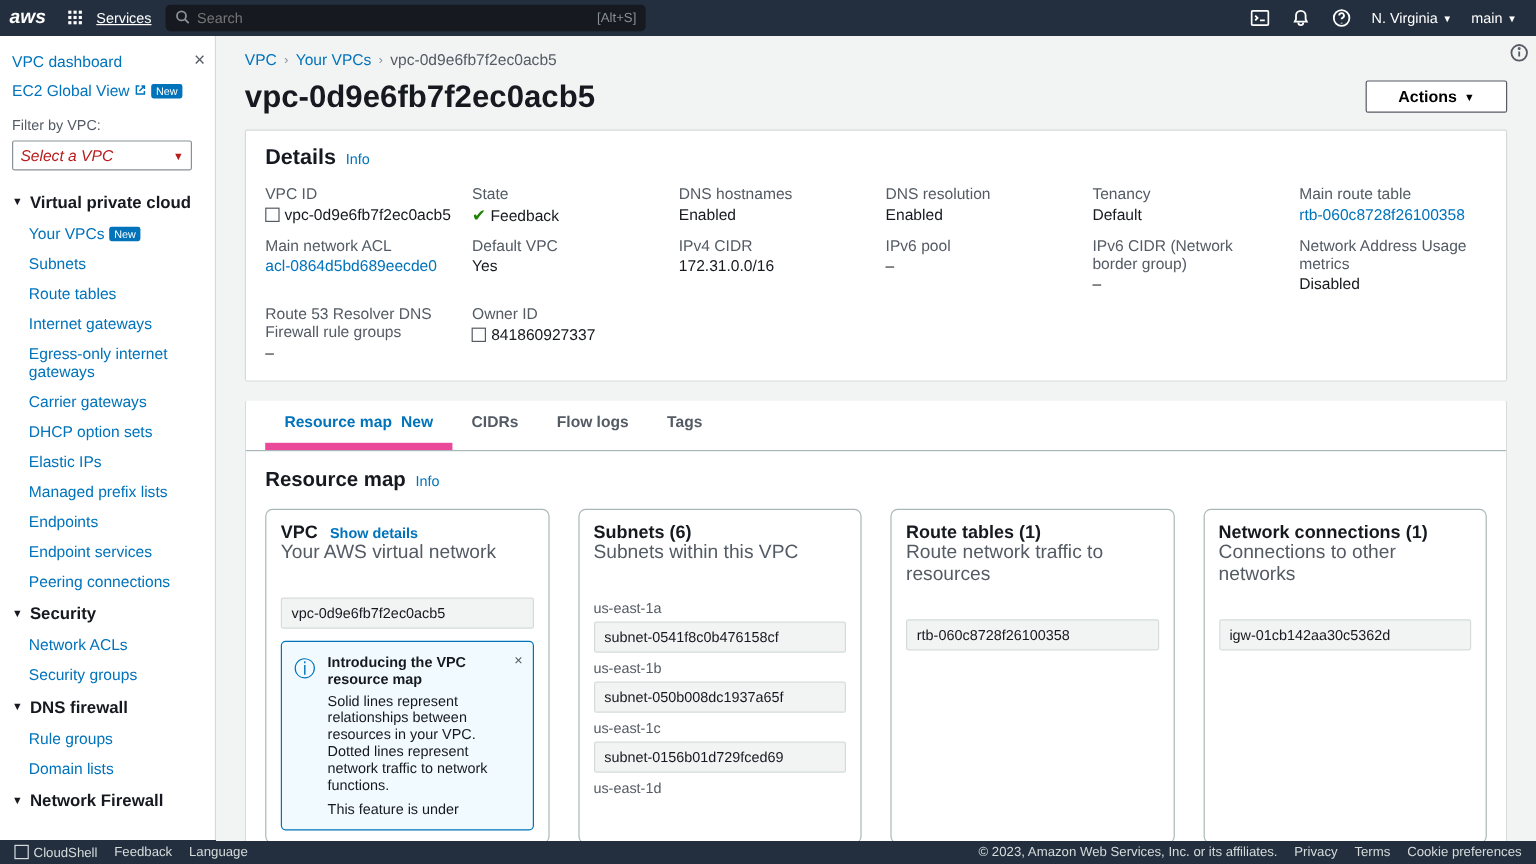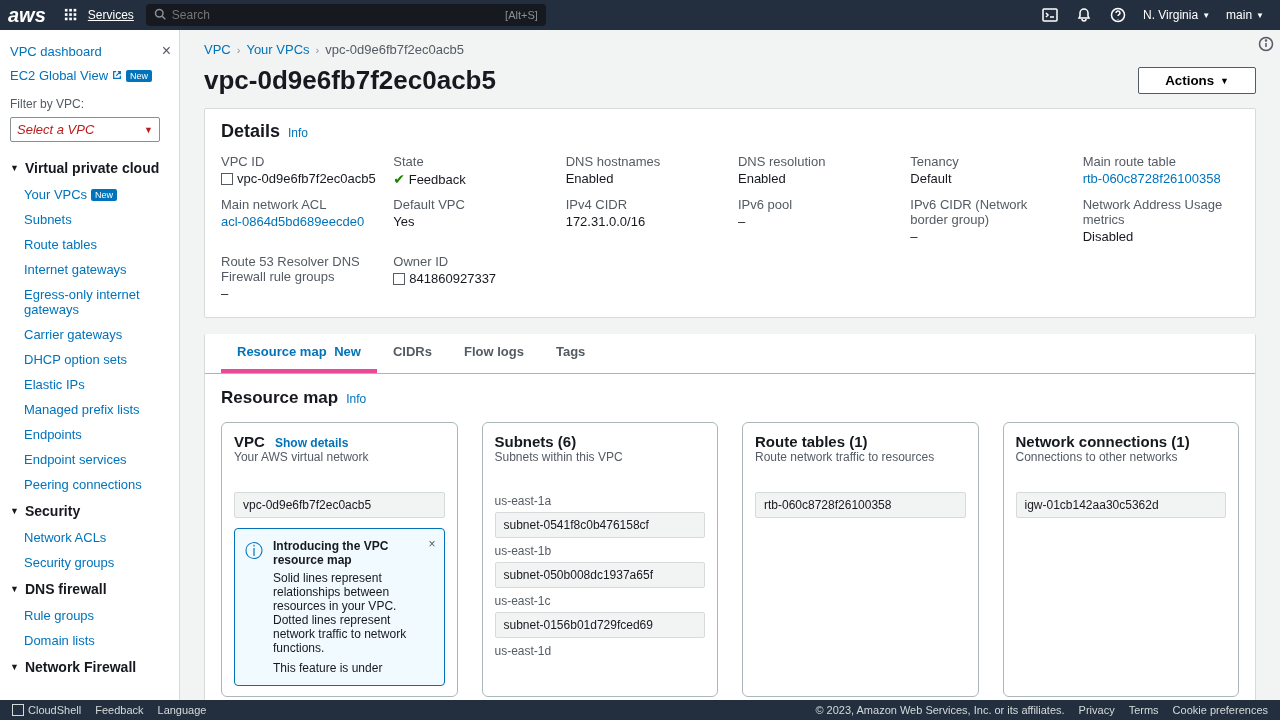--- a/index.html
+++ b/index.html
@@ -1,20 +1,20 @@
 <!DOCTYPE html>
 <html><head>
 <meta charset="utf-8">
 <style>
 * { box-sizing: border-box; margin: 0; padding: 0; font-family: "Amazon Ember", "Helvetica Neue", Arial, sans-serif; }
 body { width: 1280px; height: 720px; overflow: hidden; background: #f2f3f3; font-size: 13px; color: #16191f; }
 
 
 .topbar { height: 30px; background: #232f3e; display: flex; align-items: center; color: #fff; padding: 0 8px; }
-.topbar .aws-logo { font-weight: bold; font-size: 20px; margin-right: 8px; font-style: italic; }
+.topbar .aws-logo { font-weight: bold; font-size: 16px; margin-right: 8px; font-style: italic; }
 .topbar .services-link { font-size: 12px; margin-right: 12px; cursor: pointer; text-decoration: underline; }
 .topbar .search-wrap { flex: 0 0 400px; display: flex; align-items: center; background: #16191f; border-radius: 4px; padding: 2px 8px; height: 22px; }
 .topbar .search-wrap input { flex: 1; background: transparent; border: none; color: #fff; font-size: 12px; outline: none; }
 .topbar .search-hint { color: #879196; font-size: 11px; }
 .topbar .spacer { flex: 1; }
 .topbar .top-icon { width: 18px; height: 18px; margin: 0 8px; cursor: pointer; display: inline-flex; align-items: center; justify-content: center; }
 .topbar .top-right { display: flex; align-items: center; font-size: 12px; }
 .topbar .dropdown-item { margin: 0 8px; cursor: pointer; display: flex; align-items: center; }
 .topbar .caret { margin-left: 4px; font-size: 8px; }
 
@@ -50,30 +50,30 @@
 
 .detail-grid { display: grid; grid-template-columns: repeat(6, 1fr); gap: 10px 16px; padding: 8px 16px 16px 16px; }
 .detail-grid .label { font-size: 13px; color: #545b64; margin-bottom: 2px; }
 .detail-grid .value { font-size: 13px; }
 .detail-grid .value a { color: #0073bb; text-decoration: none; }
 .green-dot { color: #1d8102; font-size: 14px; }
 .copy-sq { display: inline-block; width: 12px; height: 12px; border: 1.5px solid #545b64; margin-right: 4px; vertical-align: -2px; }
 
 .tabs { display: flex; border-bottom: 1px solid #aab7b8; padding: 0 16px; }
 .tab { padding: 10px 16px; font-size: 13px; color: #545b64; cursor: pointer; font-weight: bold; }
-.tab.active { color: #0073bb; border-bottom: 4px solid #ec4899; }
+.tab.active { color: #0073bb; border-bottom: 6px solid #ec4899; }
 .tab .new-badge { margin-left: 4px; }
 
 .resmap-head { padding: 14px 16px 6px 16px; display: flex; align-items: baseline; gap: 8px; }
 .resmap-head h2 { font-size: 17px; font-weight: 700; }
 
 .map-cols { display: flex; gap: 24px; padding: 8px 16px 16px 16px; }
 .map-col { flex: 1; border: 1px solid #aab7b8; border-radius: 6px; padding: 10px 12px; min-height: 260px; }
 .map-col h3 { font-size: 15px; font-weight: 700; }
-.map-col .sub { font-size: 12px; color: #545b64; margin-bottom: 6px; }
+.map-col .sub { font-size: 16px; color: #545b64; margin-bottom: 6px; }
 .map-col .chip { background: #f2f3f3; border: 1px solid #d5dbdb; border-radius: 2px; padding: 5px 8px; font-size: 12px; margin: 4px 0; overflow: hidden; text-overflow: ellipsis; white-space: nowrap; }
 .map-col .az-label { font-size: 12px; color: #545b64; margin-top: 6px; }
 .show-details { color: #0073bb; font-size: 12px; margin-left: 6px; cursor: pointer; }
 
 .callout { display: flex; gap: 10px; border: 1px solid #0073bb; border-radius: 4px; background: #f1faff; padding: 10px; margin-top: 10px; font-size: 12px; position: relative; }
 .callout .info-cir { color: #0073bb; font-size: 18px; flex-shrink: 0; }
 .callout .dismiss-x { position: absolute; right: 8px; top: 8px; cursor: pointer; color: #545b64; }
 
 .right-info-tab { position: absolute; right: 0; top: 0; width: 28px; height: 28px; display: flex; align-items: center; justify-content: center; color: #545b64; cursor: pointer; }
 

